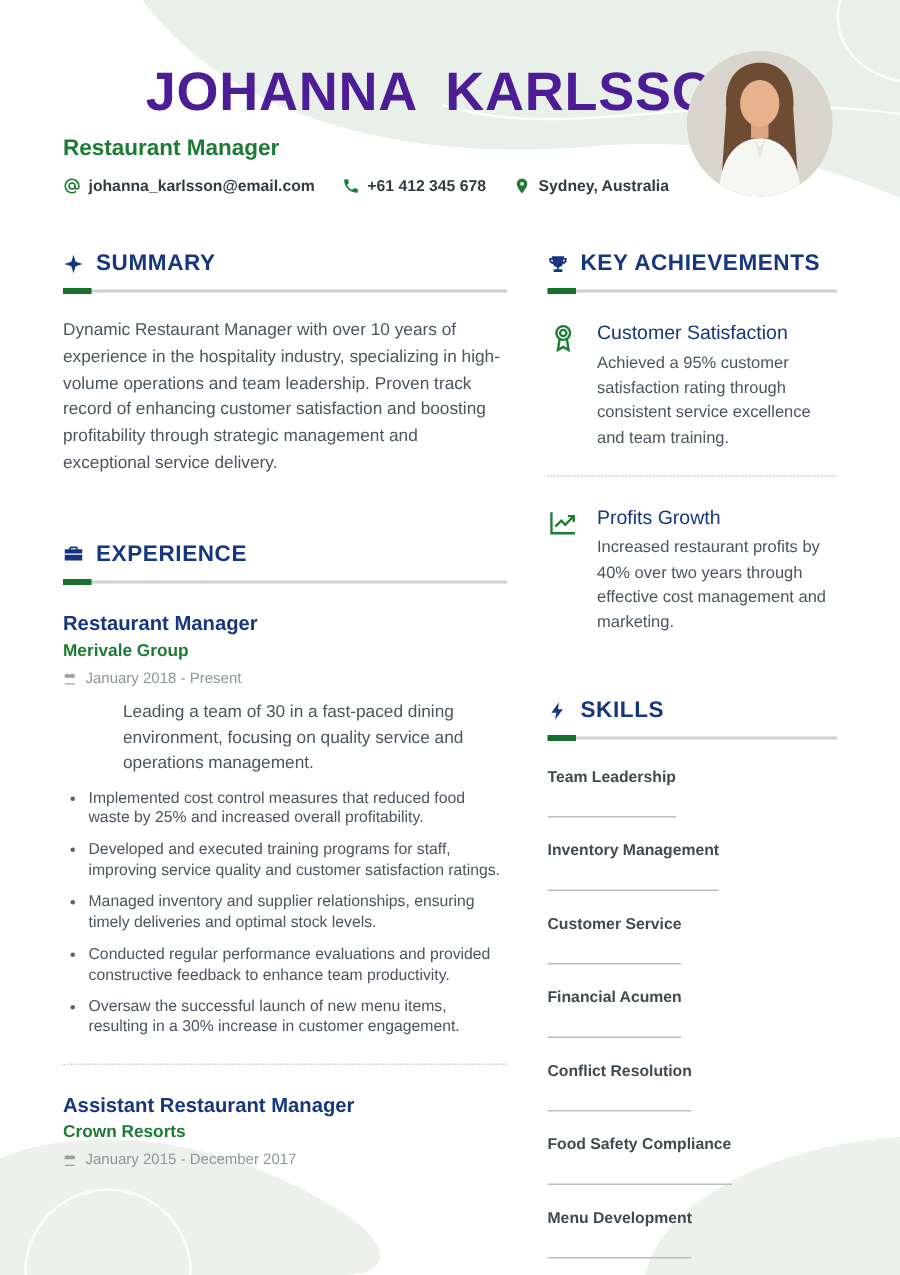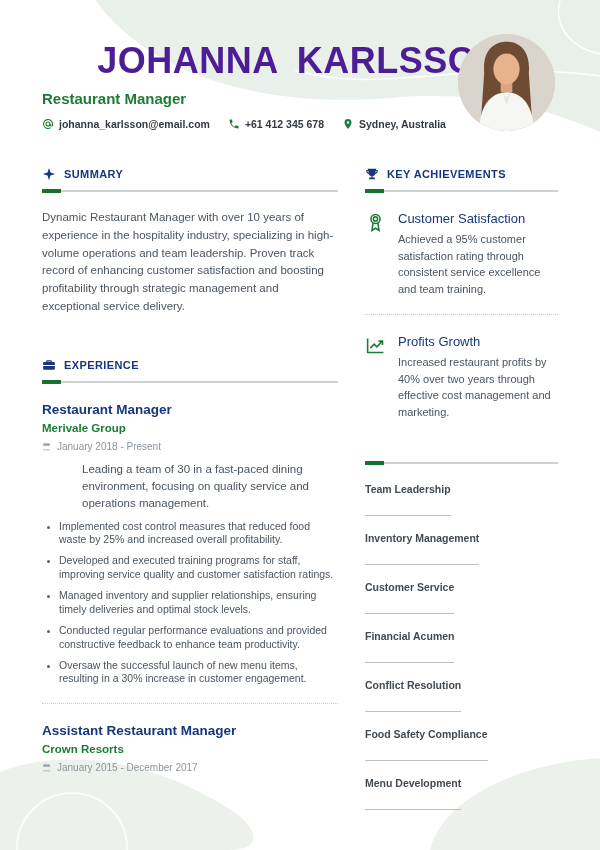--- a/index.html
+++ b/index.html
@@ -33,21 +33,21 @@
   .main { display:flex; gap:27px; margin-top:37px; }
   .col-left { width:296px; flex:none; }
   .col-right { flex:1; min-width:0; }
 
   
   .section { margin-top:0; }
   .section + .section { margin-top:42px; }
   .sec-head { display:flex; align-items:center; gap:8px; }
   .sec-head .sicon { width:14px; height:14px; display:inline-flex; }
   .sec-head .sicon svg { width:14px; height:14px; }
-  .sec-title { font-size:11px; font-weight:bold; color:#16377e; letter-spacing:0.4px; }
+  .sec-title { font-size:15px; font-weight:bold; color:#16377e; letter-spacing:0.4px; }
   .sec-line { margin-top:9px; height:2px; background:#cbd1d5; position:relative; }
   .sec-line::before { content:""; position:absolute; left:0; top:-1px; width:19px; height:4px; background:#17702f; }
 
   
   .para { margin-top:17px; font-size:11.5px; line-height:1.55; color:#4b5560; }
 
   
   .job-role { margin-top:19px; font-size:13.5px; font-weight:bold; color:#16377e; }
   .job-company { margin-top:5px; font-size:11.5px; font-weight:bold; color:#1d7c34; }
   .job-dates { margin-top:7px; display:flex; align-items:center; gap:6px; font-size:10px; color:#8d959c; }
@@ -252,20 +252,28 @@
               </span>
               <span>
                 <div class="ach-title">Profits Growth</div>
                 <div class="ach-text">Increased restaurant profits by 40% over two years through effective cost management and marketing.</div>
               </span>
             </div>
           </div>
       </div>
 
       <div class="section">
+        <div class="sec-head">
+          <span class="sicon">
+            <svg viewBox="0 0 24 24">
+                <path fill="#16377e" d="M13 2L4.5 14H10l-1.2 8L17.5 10H12l1-8z"></path>
+              </svg>
+          </span>
+          <span class="sec-title">SKILLS</span>
+        </div>
         <div class="sec-line"></div>
         <div class="skills-wrap" id="skills-list"><span class="skill">Team Leadership</span><span class="skill">Inventory Management</span><span class="skill">Customer Service</span><span class="skill">Financial Acumen</span><span class="skill">Conflict Resolution</span><span class="skill">Food Safety Compliance</span><span class="skill">Menu Development</span></div>
       </div>
 
       <div class="section">
         <div class="sec-head">
           <span class="sicon">
             <svg viewBox="0 0 24 24" fill="none" stroke="#16377e" stroke-width="2">
                 <circle cx="12" cy="12" r="9"></circle>
                 <path d="M3 12h18M12 3a14.5 14.5 0 0 1 0 18M12 3a14.5 14.5 0 0 0 0 18"></path>

